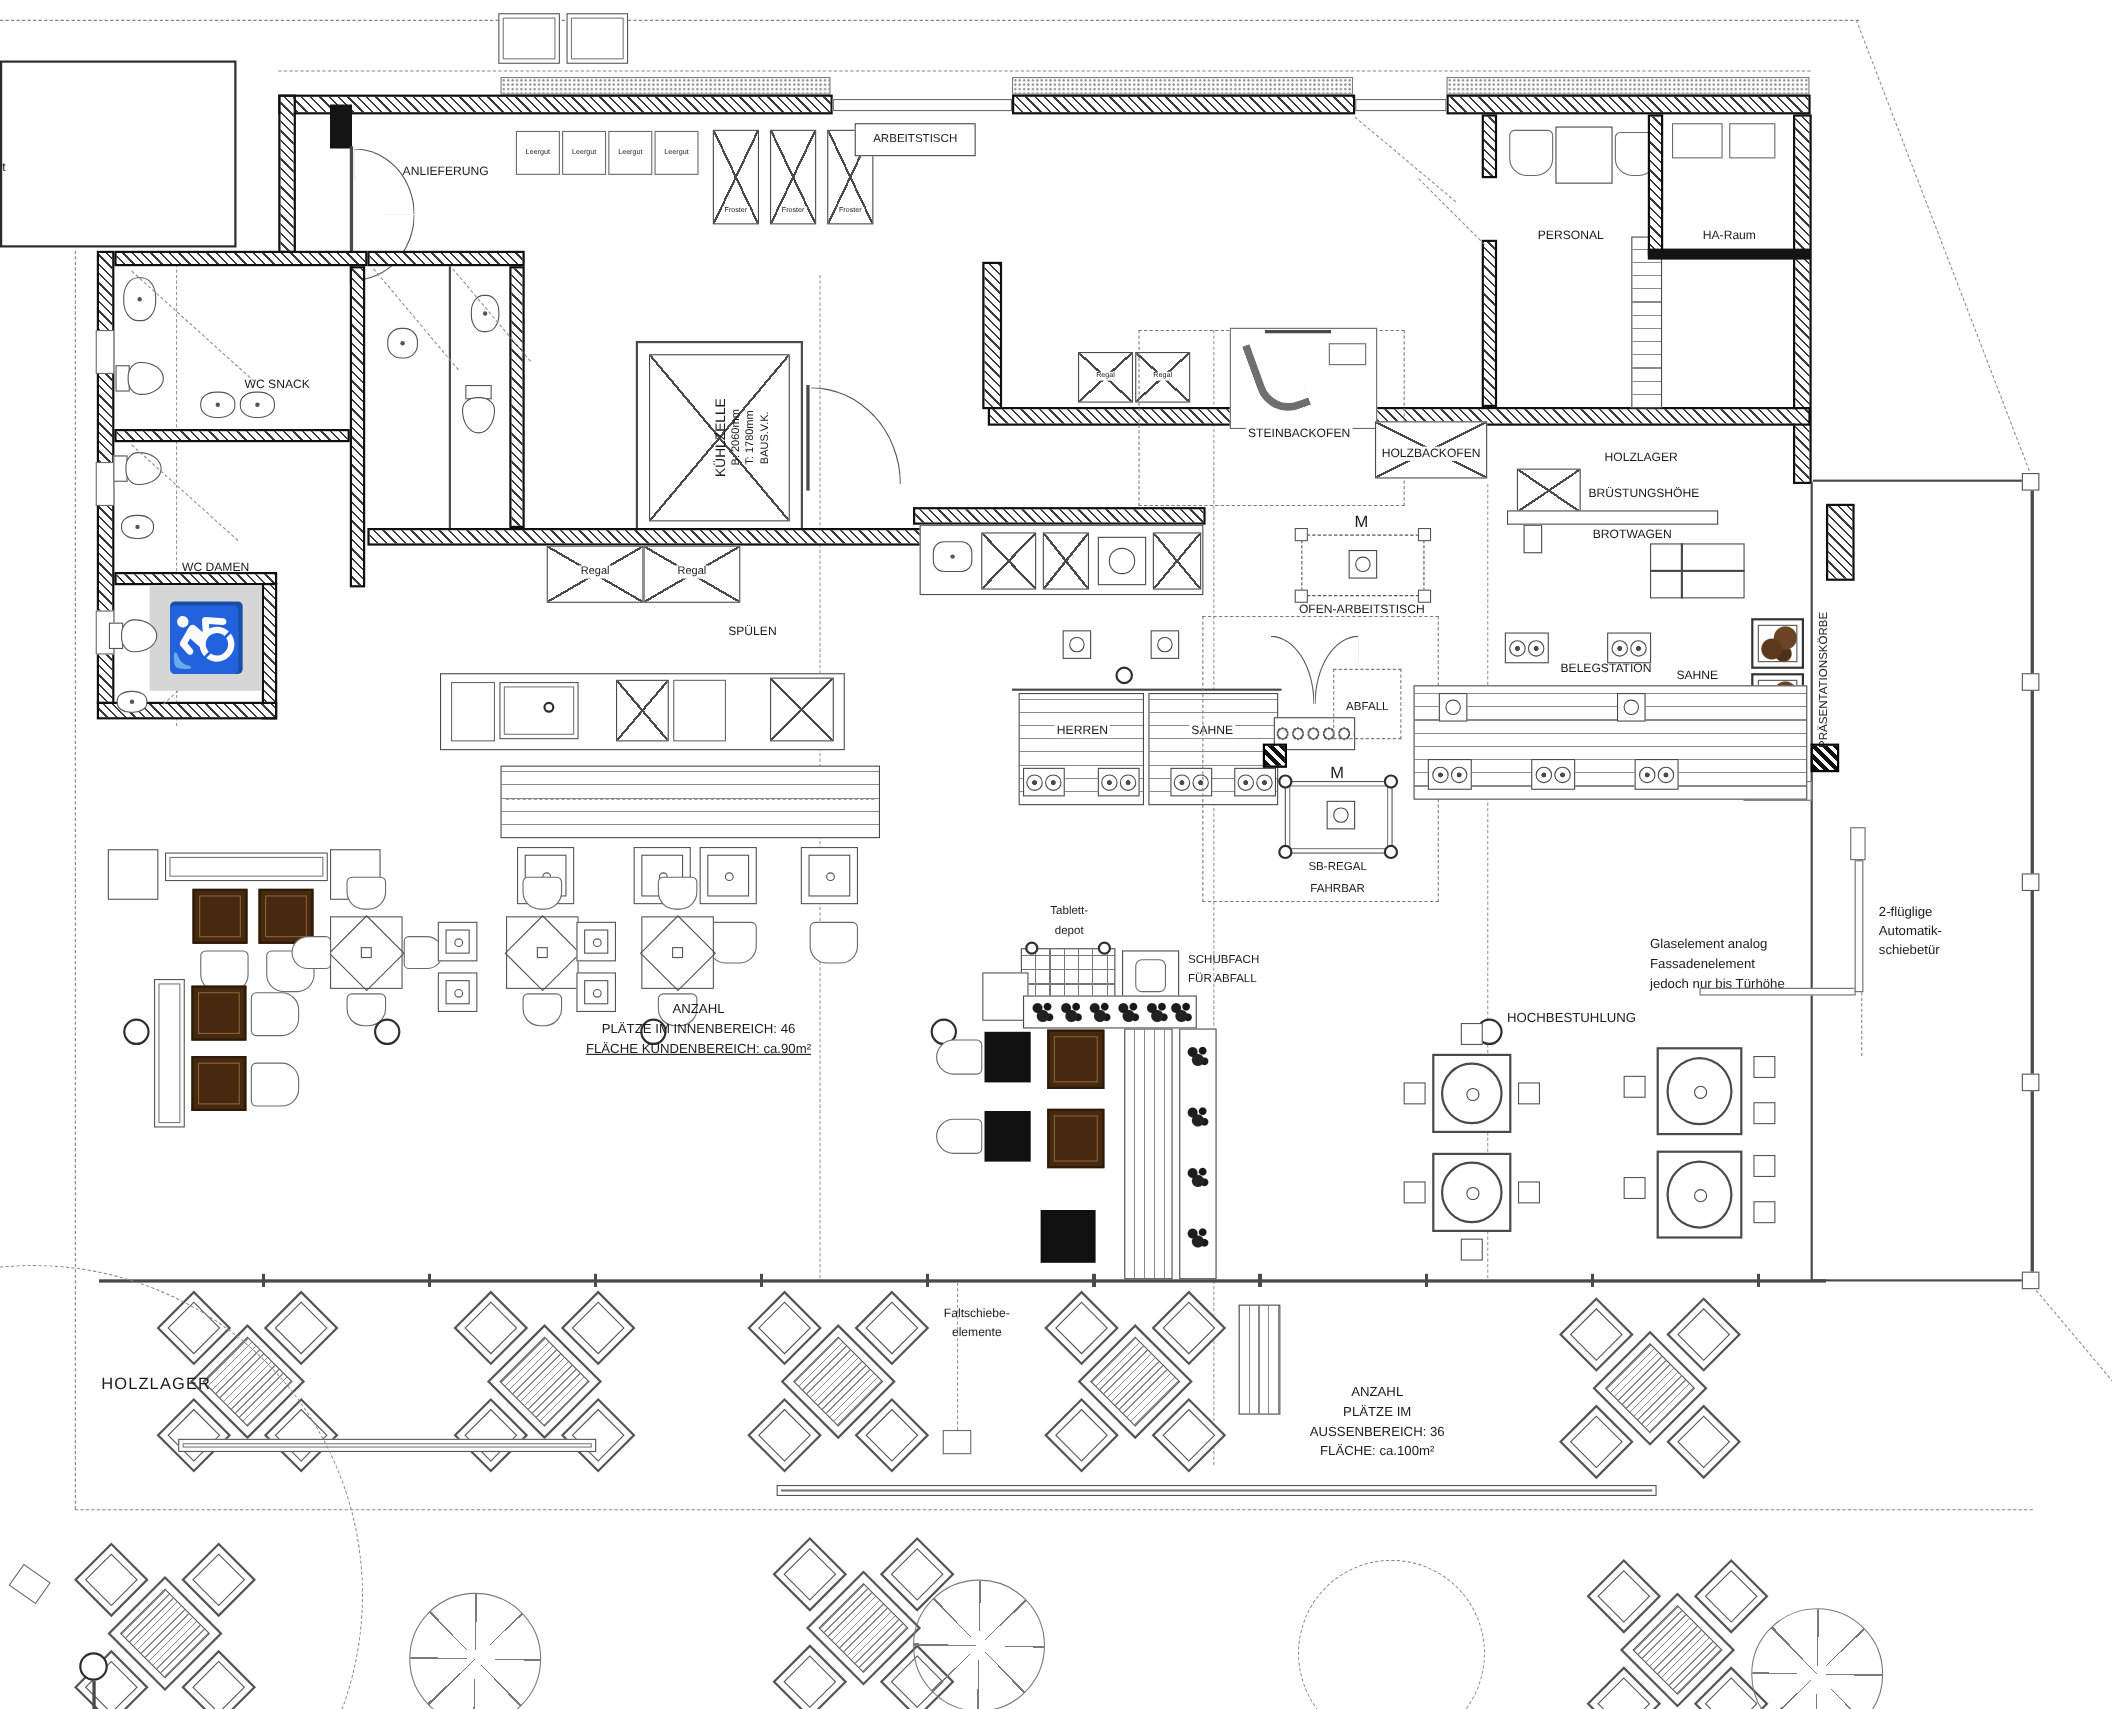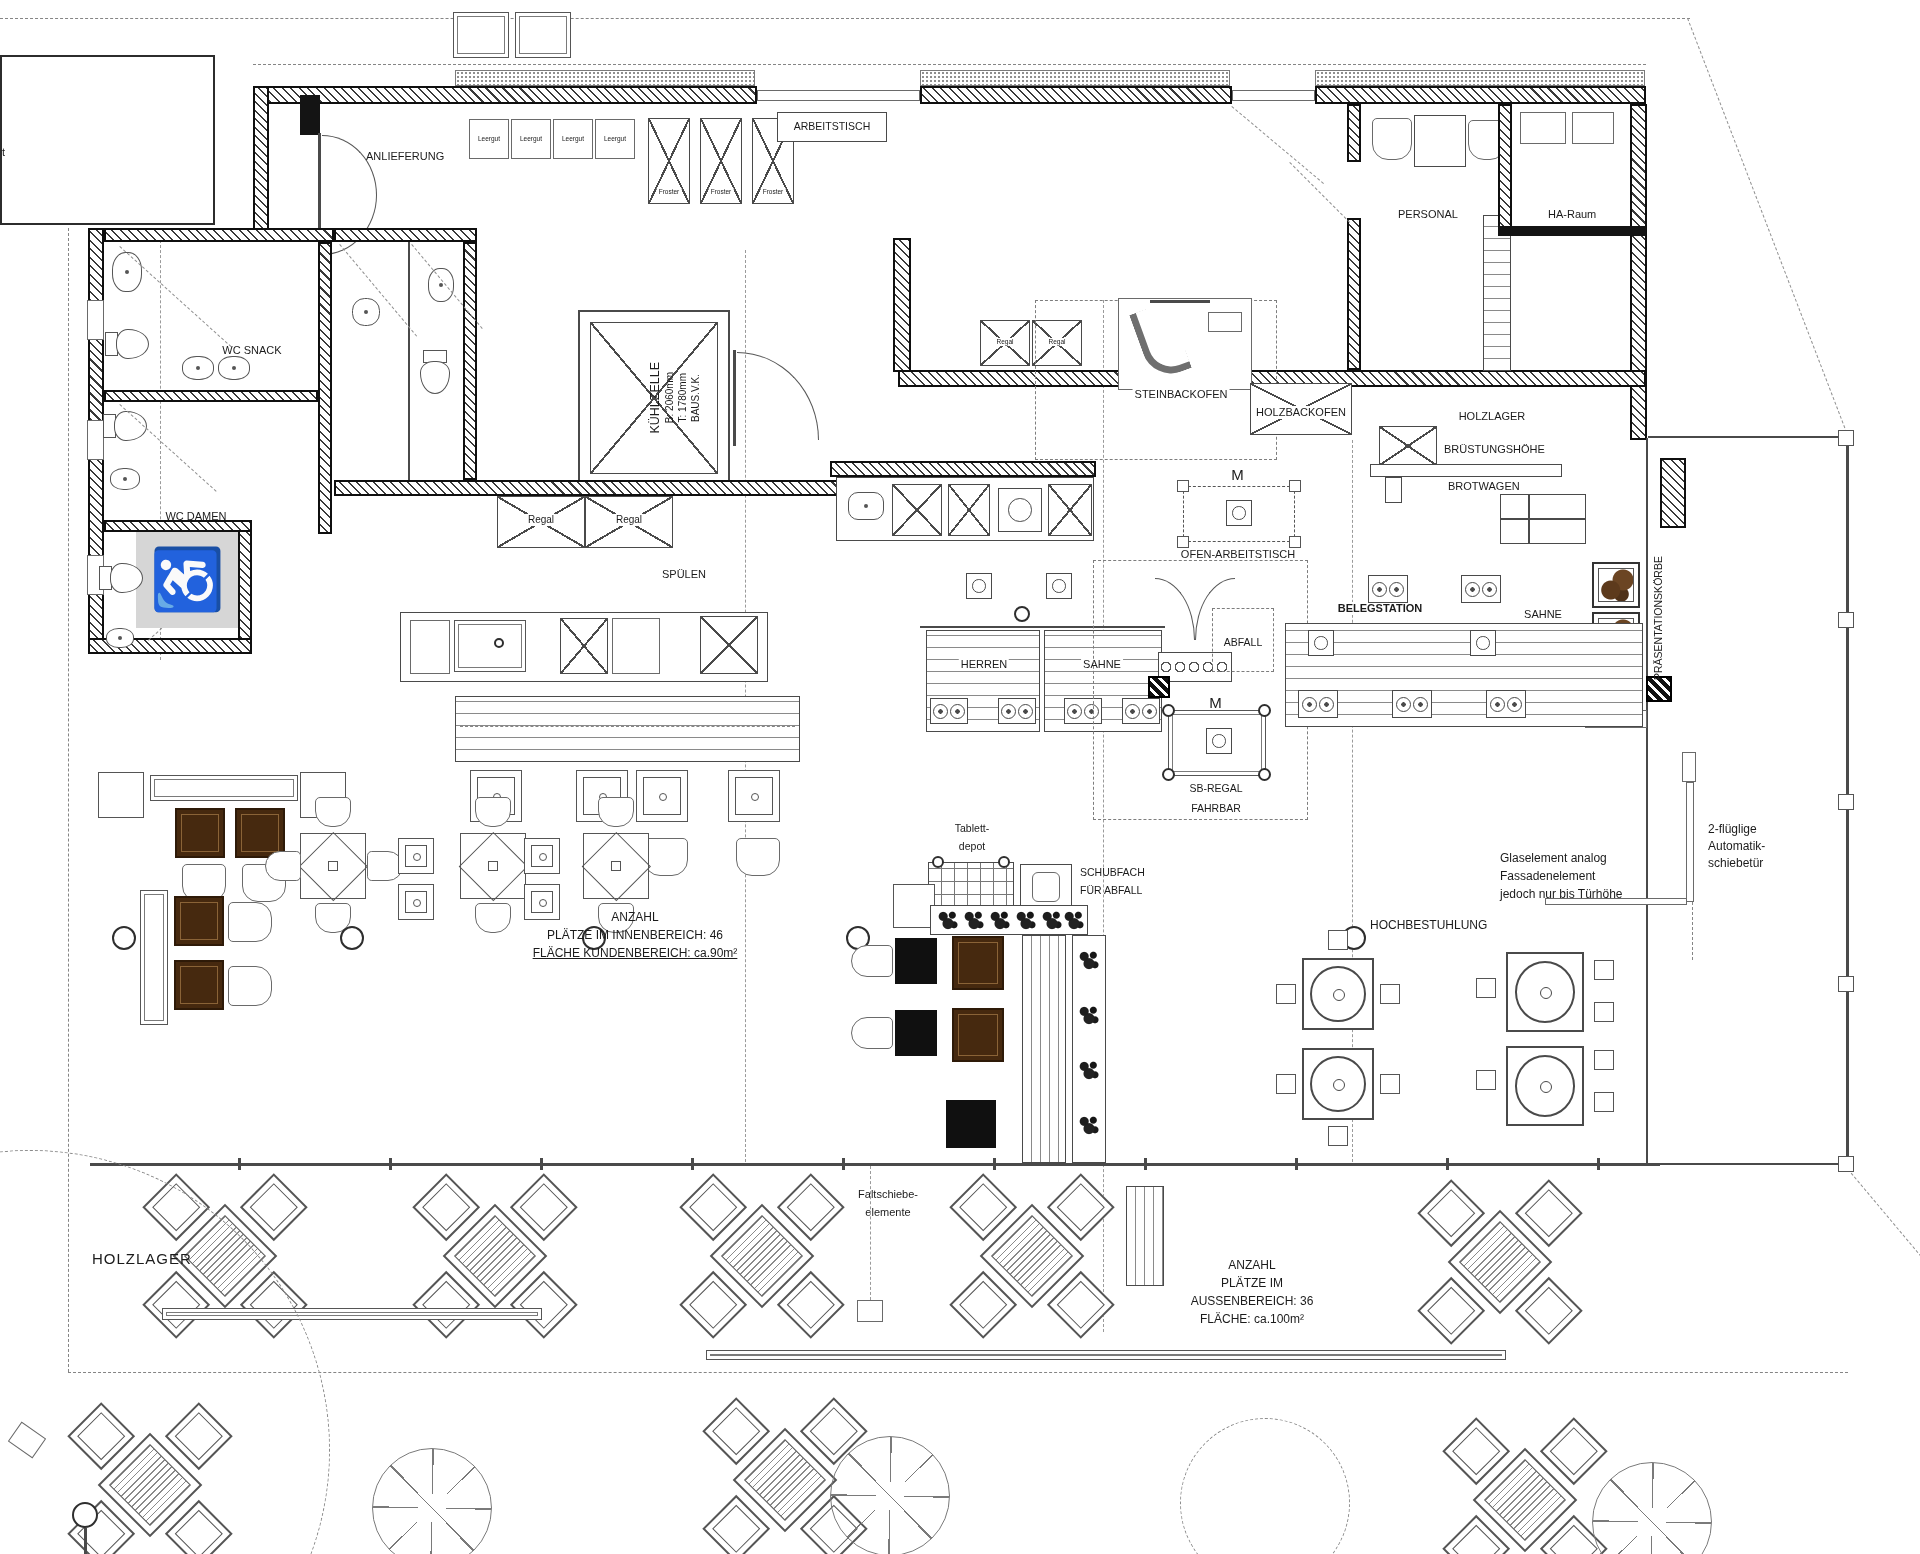--- a/index.html
+++ b/index.html
@@ -318,21 +318,21 @@
 
   <div class="lbl f15 c" style="left:1238px;top:466px;">M</div>
   <div class="dashrect" style="left:1183px;top:486px;width:112px;height:56px;border-color:#555;"></div>
   <div class="sstool" style="left:1177px;top:480px;width:12px;height:12px;"></div>
   <div class="sstool" style="left:1289px;top:480px;width:12px;height:12px;"></div>
   <div class="sstool" style="left:1177px;top:536px;width:12px;height:12px;"></div>
   <div class="sstool" style="left:1289px;top:536px;width:12px;height:12px;"></div>
   <div class="reg" style="left:1226px;top:500px;width:26px;height:26px;"></div>
   <div class="lbl c" style="left:1238px;top:548px;">OFEN-ARBEITSTISCH</div>
 
-  <div class="lbl c bgw" style="left:1380px;top:602px;font-weight:bold;">BELEGSTATION</div>
+  <div class="lbl c bgw" style="left:1460px;top:602px;">BELEGSTATION</div>
   <div class="thin hlines" style="left:1285px;top:623px;width:358px;height:104px;"></div>
   <div class="reg" style="left:1308px;top:630px;width:26px;height:26px;"></div>
   <div class="reg" style="left:1470px;top:630px;width:26px;height:26px;"></div>
   <div class="oo" style="left:1368px;top:575px;width:40px;height:28px;"></div>
   <div class="oo" style="left:1461px;top:575px;width:40px;height:28px;"></div>
   <div class="oo" style="left:1298px;top:690px;width:40px;height:28px;"></div>
   <div class="oo" style="left:1392px;top:690px;width:40px;height:28px;"></div>
   <div class="oo" style="left:1486px;top:690px;width:40px;height:28px;"></div>
   <div class="lbl c bgw" style="left:1543px;top:608px;">SAHNE</div>
 

